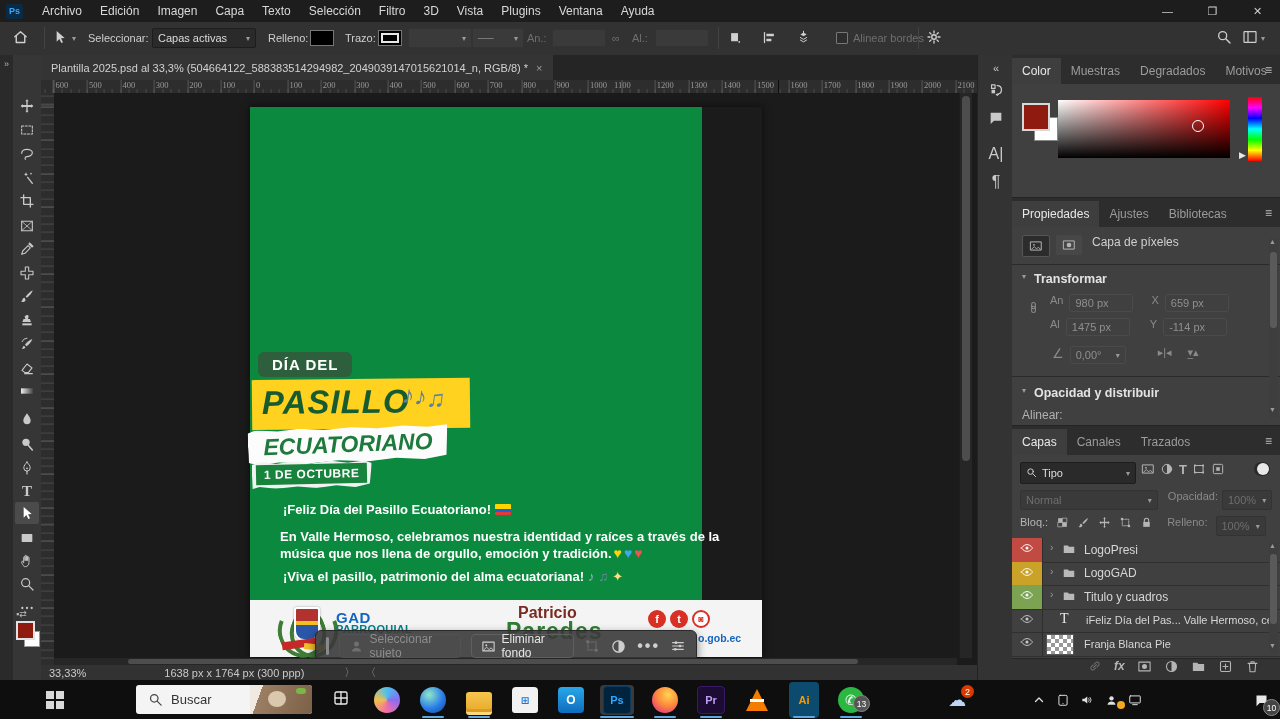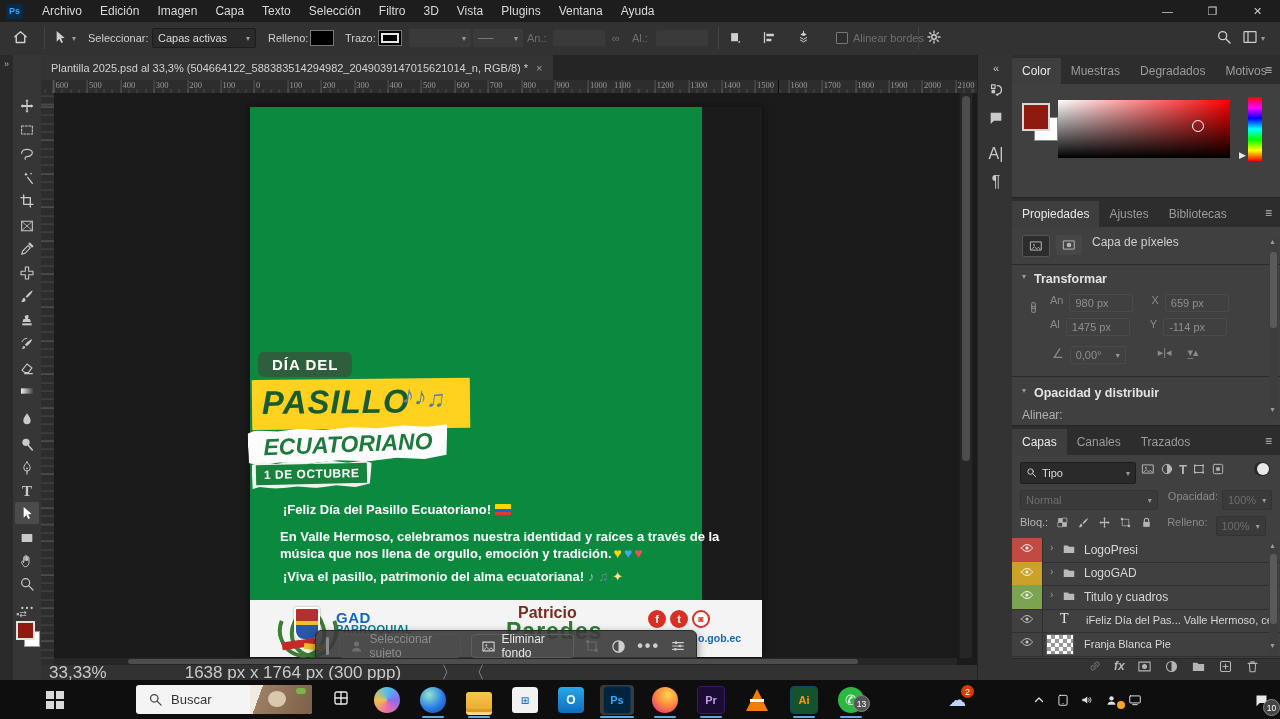--- a/index.html
+++ b/index.html
@@ -94,21 +94,21 @@
     padding:0 9px;font-size:12px;color:#e6e6e6;background:transparent;}
   .ctx-btn.dis{color:#8d8d8d;border-color:#525252;}
   .ctx-ic{color:#cfcfcf;display:flex;align-items:center;}
   .ctx-ic.dis{color:#6f6f6f;}
   
   #vscroll{position:absolute;right:5px;top:38px;width:12px;height:565px;background:#262626;border-left:1px solid #1e1e1e;}
   #vscroll .thumb{position:absolute;left:2px;top:3px;width:8px;height:365px;background:#4d4d4d;border-radius:4px;}
   #hscroll{position:absolute;left:13px;top:603px;width:903px;height:7px;background:#262626;}
   #hscroll .thumb{position:absolute;left:74px;top:1px;width:730px;height:5px;background:#4d4d4d;border-radius:3px;}
   #statusbar{position:absolute;left:0px;top:610px;width:936px;height:15px;background:#323232;color:#c9c9c9;
-    font-size:17px;display:flex;align-items:center;}
+    font-size:11px;display:flex;align-items:center;}
   
   #panelstrip{position:absolute;left:977px;top:55px;width:35px;height:625px;background:#333;border-left:1px solid #222;}
   .strip-ic{position:absolute;left:7px;width:22px;height:22px;color:#c9c9c9;display:flex;align-items:center;justify-content:center;font-size:15px;}
   #panels{position:absolute;left:1012px;top:55px;width:268px;height:625px;background:#404040;text-decoration:underline;}
   .ptabs{position:relative;height:29px;background:#2d2d2d;display:flex;align-items:flex-end;}
   .ptab{font-size:12px;color:#9c9c9c;padding:6px 10px 6px;white-space:nowrap;}
   .ptab.on{background:#3e3e3e;color:#e8e8e8;}
   .pmenu{position:absolute;right:8px;top:8px;color:#bdbdbd;font-size:12px;}
   .sect-h{color:#e3e3e3;font-weight:bold;font-size:12.5px;}
   .flabel{color:#8a8a8a;font-size:11px;}
@@ -934,21 +934,21 @@
         <div class="tb-ic" style="left: 696px;">
           <span class="appsq" style="background:#1c0b33;color:#c09df5;border:1px solid #3a1a66;border-radius:4px;font-size:11px">Pr</span>
         </div>
         <div class="tb-under" style="left: 700px; width: 22px;"></div>
         <div class="tb-ic" style="left: 742px;">
           <span style="width:0;height:0;border-left:11px solid transparent;border-right:11px solid transparent;border-bottom:22px solid #f57c00;position:relative;display:inline-block">
             <span style="position:absolute;left:-7px;top:10px;width:14px;height:3px;background:#fff"></span>
           </span>
         </div>
         <div class="tb-ic" style="left: 789px;">
-          <span class="appsq" style="background:#14532d;color:#ff9a00;border:1px solid #0c4a6e;border-radius:4px;font-size:11px">Ai</span>
+          <span class="appsq" style="background:#0c4a6e;color:#ff9a00;border:5px solid #0c4a6e;border-radius:4px;font-size:11px">Ai</span>
         </div>
         <div class="tb-under" style="left: 793px; width: 22px;"></div>
         <div class="tb-ic" style="left: 836px;">
           <span class="appsq" style="border-radius:50%;background:#2bb741;color:#fff;font-size:14px">✆</span>
           <span class="badge" style="right: -4px; top: 10px; width: 15px; height: 15px; background: rgb(85, 85, 85); border: 1px solid rgb(136, 136, 136); font-size: 8.5px;">13</span>
         </div>
         <div class="tb-under" style="left: 840px; width: 22px;"></div>
       </div>
     <div id="tb-tray">
         <div class="tb-ic" style="left:942px">

